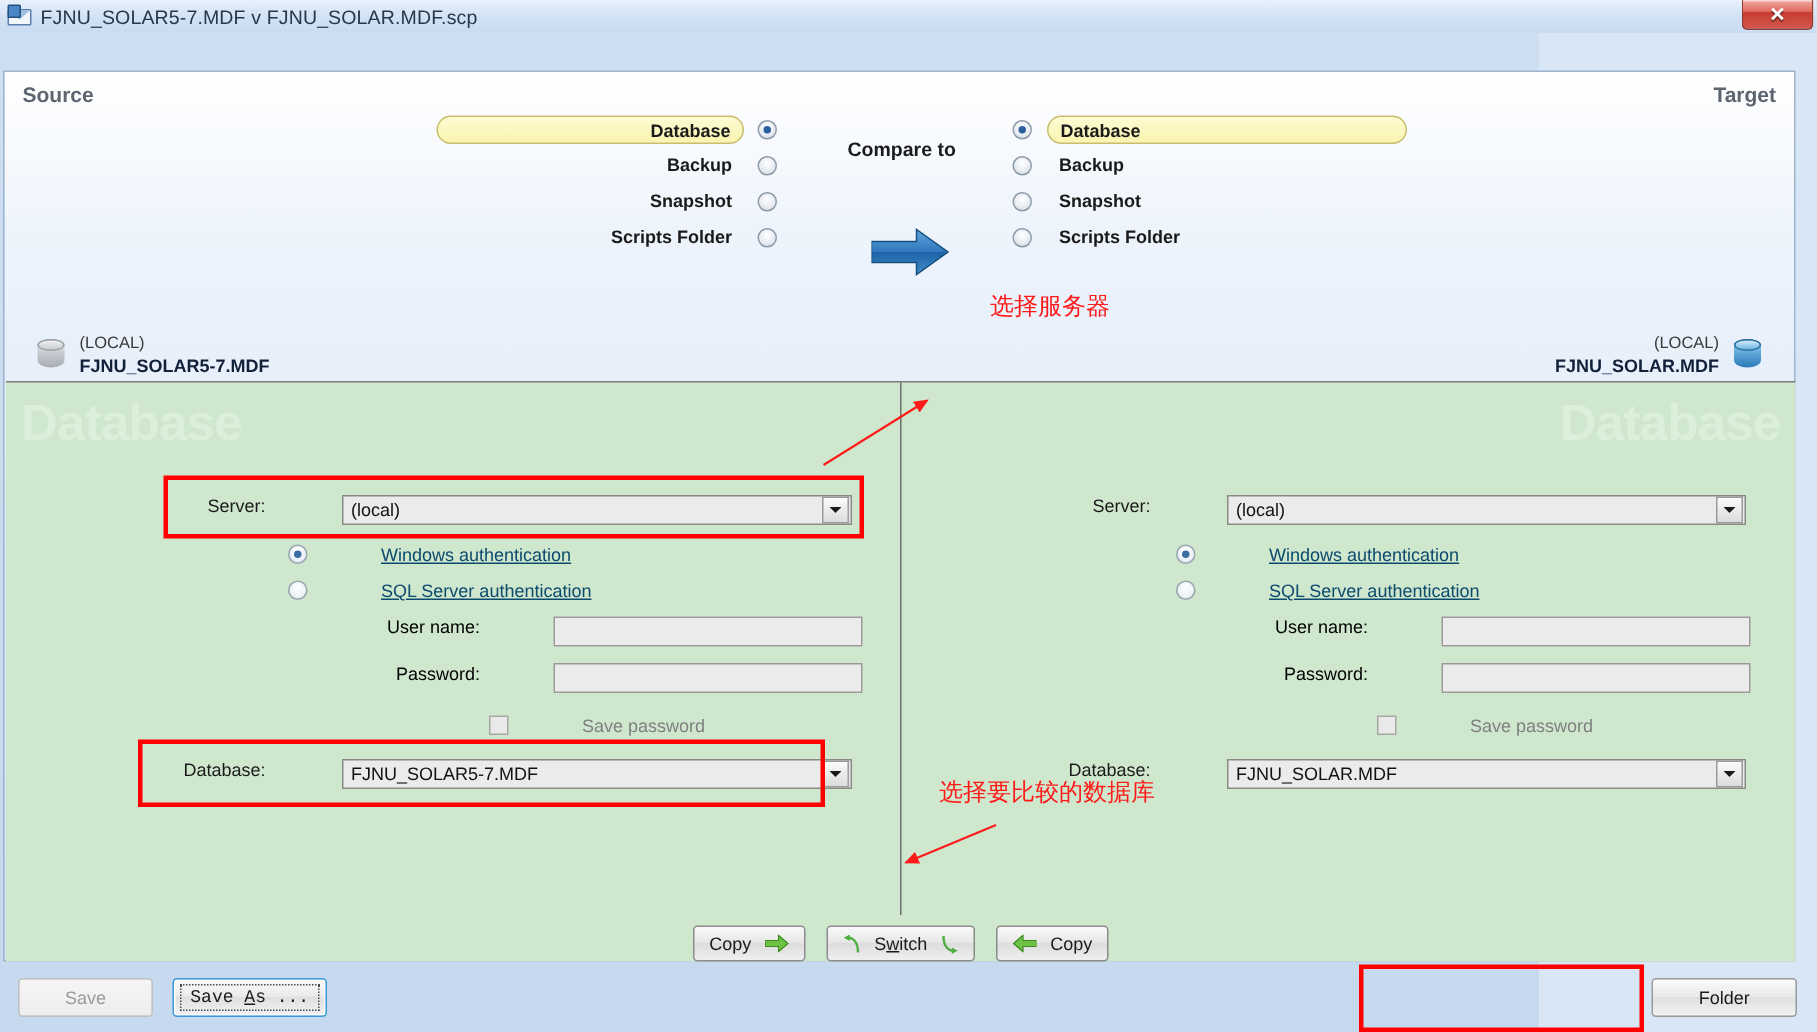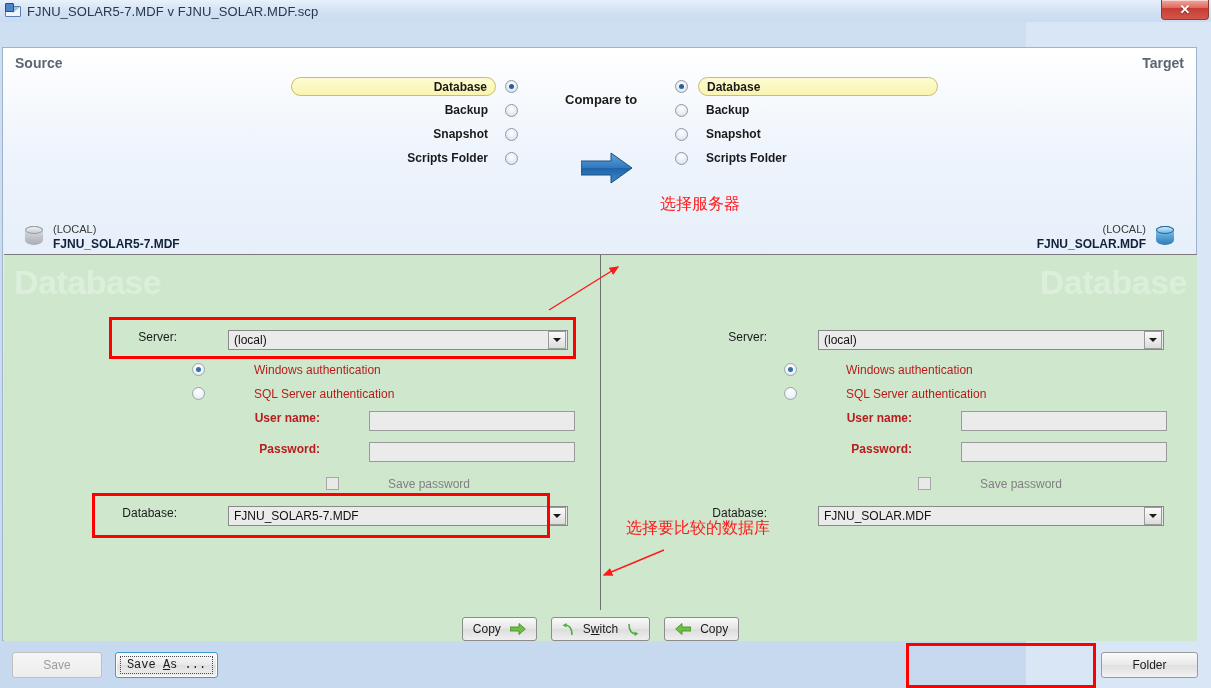--- a/index.html
+++ b/index.html
@@ -171,21 +171,21 @@
   .watermark.left  { left:10px; }
   .watermark.right { right:10px; }
 
   
   .form { position:absolute; top:0; }
   .form.left  { left:0;   width:596px; }
   .form.right { left:597px; width:596px; }
 
   .frow { position:absolute; display:flex; align-items:flex-start;gap:43px; }
   .flabel { font-size:12px; color:#1a1a1a; text-align:right; white-space:nowrap; }
-  .flabel.dim { color:#b91c1c;font-weight:bold; }
+  .flabel.dim { color:#000000; }
 
   .combo {
     height:20px; background:#ebebeb;
     border:1px solid #8a8a8a;
     display:flex; align-items:center;
     font-size:12px; color:#111;
   }
   .combo .val { padding-left:5px; flex:1; overflow:hidden; white-space:nowrap; }
   .combo .arrowbox {
     width:18px; height:18px; margin-right:1px; flex:0 0 auto;
@@ -202,21 +202,21 @@
   .authradio {
     width:13px;height:13px;border-radius:50%;
     border:1px solid #9aa6b2; flex:0 0 auto;
     background: radial-gradient(circle at 50% 35%, #ffffff 0%, #eef2f6 60%, #dde4ea 100%);
     position:relative; margin-right:6px;
   }
   .authradio.on::after {
     content:""; position:absolute; left:3px; top:3px; width:5px;height:5px;
     border-radius:50%; background:#3a6ea5;
   }
-  .authtext { font-size:12px; color:#b91c1c; }
+  .authtext { font-size:12px; color:#0c4a6e;text-decoration:underline; }
 
   .chk {
     width:13px;height:13px; background:#e9e9e9; border:1px solid #a6a6a6;
     flex:0 0 auto; margin-right:6px;
   }
   .chktext { font-size:12px; color:#808080; }
 
   
   .redbox { position:absolute; border:3px solid #ff0000; }
 

